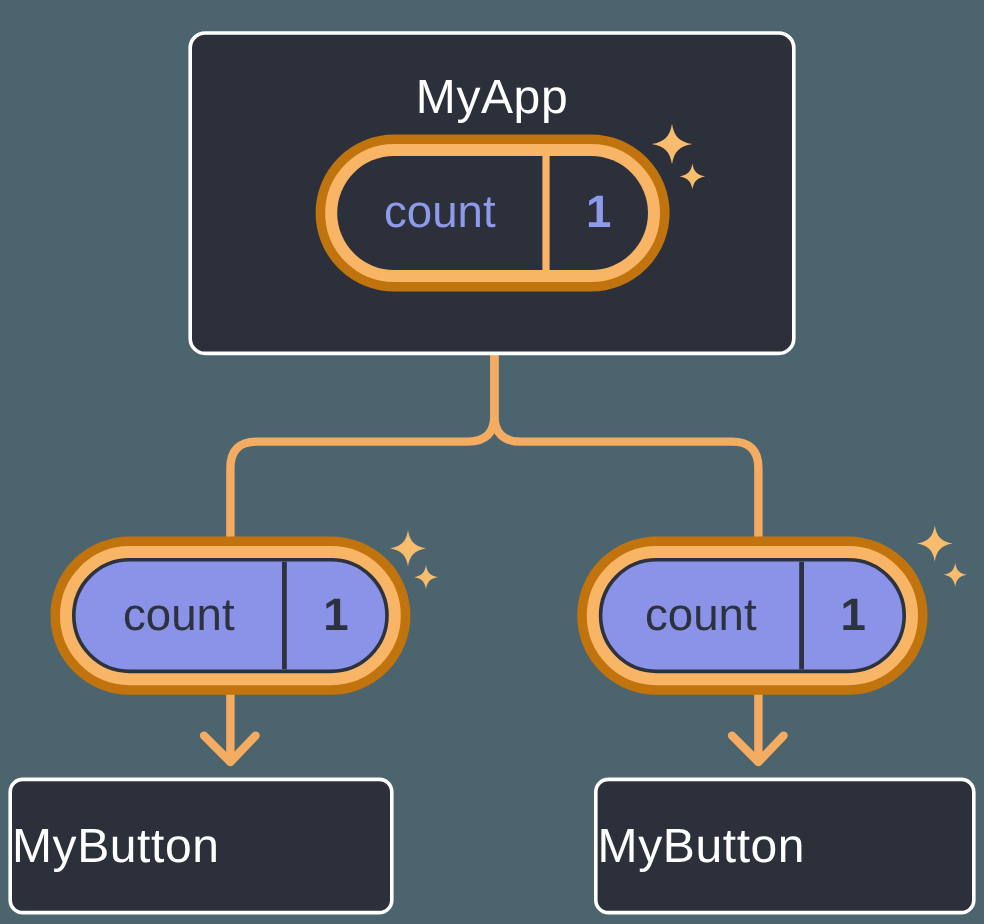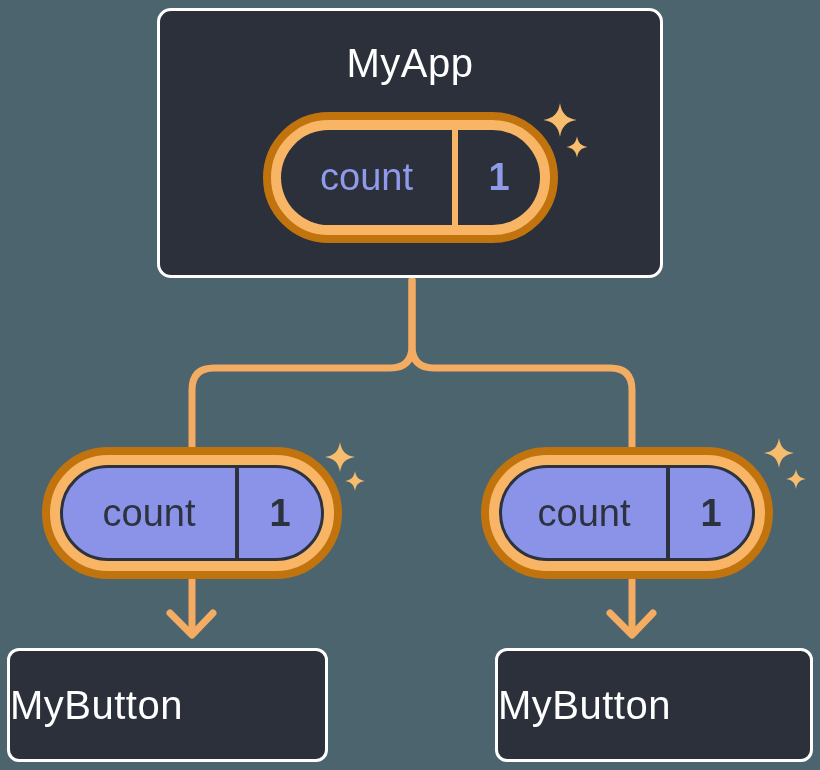--- a/index.html
+++ b/index.html
@@ -91,21 +91,21 @@
 
 <div class="stage">
 
   <svg class="wires" width="820" height="770" viewBox="0 0 820 770">
     <path class="wire" d="M412 280 L412 346 Q412 368 390 368 L214 368 Q192 368 192 390 L192 633"></path>
     <path class="wire" d="M412 280 L412 346 Q412 368 434 368 L610 368 Q632 368 632 390 L632 633"></path>
     <path class="wire" d="M170 613 L192 635 L213 613"></path>
     <path class="wire" d="M610 613 L632 635 L653 613"></path>
   </svg>
 
-  <div class="box root-box" style="left:157px; top:8px; width:506px; height:270px;">
+  <div class="box root-box" style="left:157px; top:26px; width:506px; height:270px;">
     <div class="component-title">MyApp</div>
   </div>
 
   <div class="pill" style="left:263px; top:112px; width:295px; height:131px;">
     <div class="pill-inner dark">
       <div class="state-cell state-label text-purple">count</div>
       <div class="pill-divider divider-light"></div>
       <div class="state-cell state-value text-purple">1</div>
     </div>
   </div>

